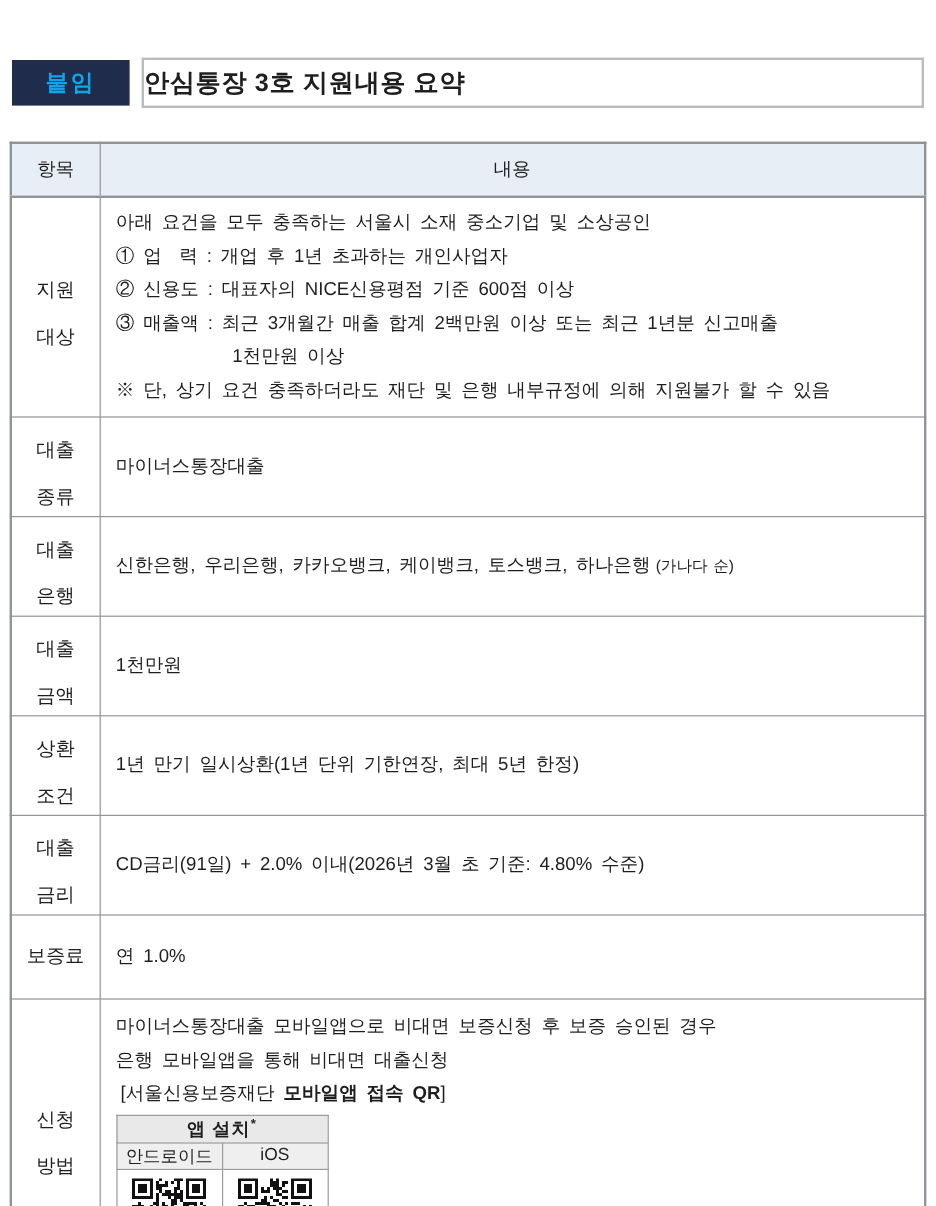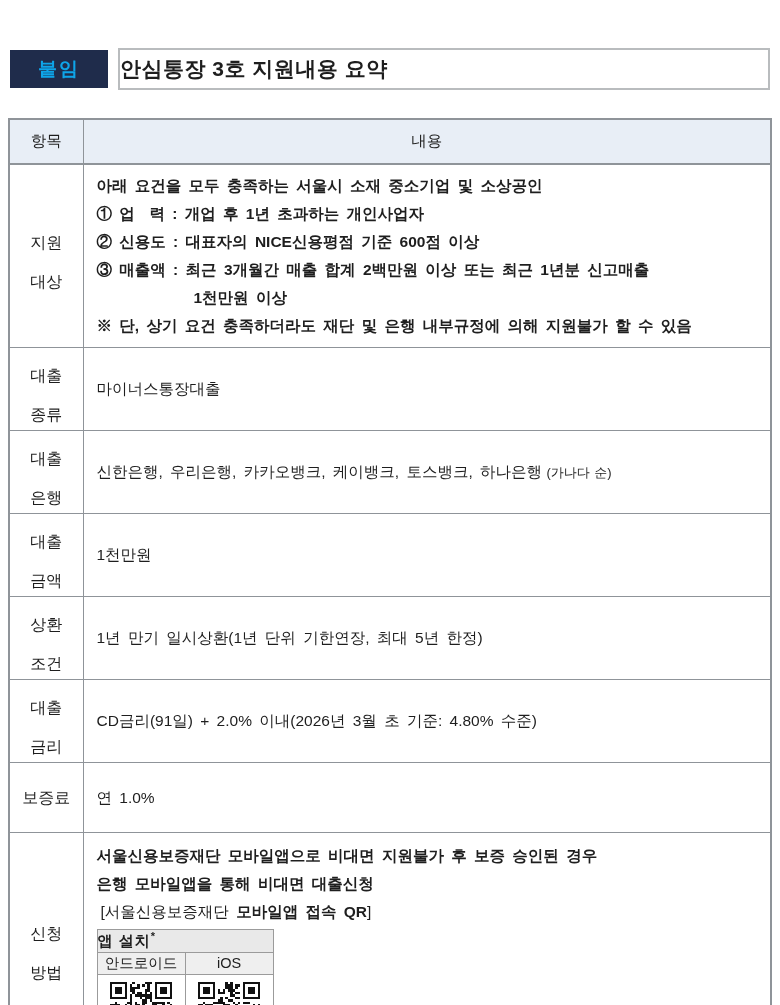--- a/index.html
+++ b/index.html
@@ -39,34 +39,34 @@
   table.main thead th{
     background:var(--header-fill);height:45px;
     font-weight:normal;font-size:15.5px;text-align:center;
     border-bottom:2.5px solid var(--border-gray);
   }
   td.label{
     text-align:center;font-size:16px;line-height:27px;padding:2px 0;
   }
   td.label span{display:block;margin-top:12px;}
   td.content{padding:7px 10px 7px 13px;font-size:15.5px;}
-  .line{line-height:28px;white-space:pre-wrap;word-spacing:3px;font-weight:bold;}
+  .line{line-height:28px;white-space:pre-wrap;word-spacing:3px;}
   .indent{padding-left:97px;}
   .single{line-height:22px;word-spacing:3px;}
   .note-small{font-size:13px;word-spacing:1px;}
   .qr-caption{line-height:28px;word-spacing:3px;padding-left:4px;}
   .qr-caption .b{font-weight:bold;}
   table.qr-table{
     border-collapse:collapse;margin-top:3px;table-layout:fixed;
     border:1px solid var(--inner-border);
   }
   table.qr-table th,table.qr-table td{border:1px solid var(--inner-border);}
   .app-head{
     background:var(--inner-fill);height:23px;font-size:15px;font-weight:bold;
-    text-align:left;letter-spacing:1px;
+    text-align:center;letter-spacing:1px;
   }
   .app-head sup{font-size:11px;}
   .qr-col{
     background:#efefef;width:88px;height:22px;font-size:14.5px;
     text-align:center;font-weight:normal;margin-left:12px;
   }
   .qr-cell{height:78px;background:#ffffff;text-align:center;vertical-align:middle;}
   svg.qr{width:62px;height:62px;display:block;margin:0 auto;fill:#111;}
 </style>
 </head>
@@ -157,21 +157,21 @@
       <td class="content">
         <span class="single">연 1.0%</span>
       </td>
     </tr>
     <tr style="height:230px;">
       <td class="label">
         <span>신청</span>
         <span>방법</span>
       </td>
       <td class="content">
-        <div class="line">서울신용보증재단 모바일앱으로 비대면 지원불가 후 보증 승인된 경우</div>
+        <div class="line">마이너스통장대출 모바일앱으로 비대면 보증신청 후 보증 승인된 경우</div>
         <div class="line">은행 모바일앱을 통해 비대면 대출신청</div>
         <div class="qr-caption">
           <span>[서울신용보증재단 </span><span class="b">모바일앱 접속 QR</span><span>]</span>
         </div>
         <table class="qr-table">
           <tbody>
               <tr>
             <th class="app-head" colspan="2">
               <span>앱 설치</span><sup>*</sup>
             </th>

